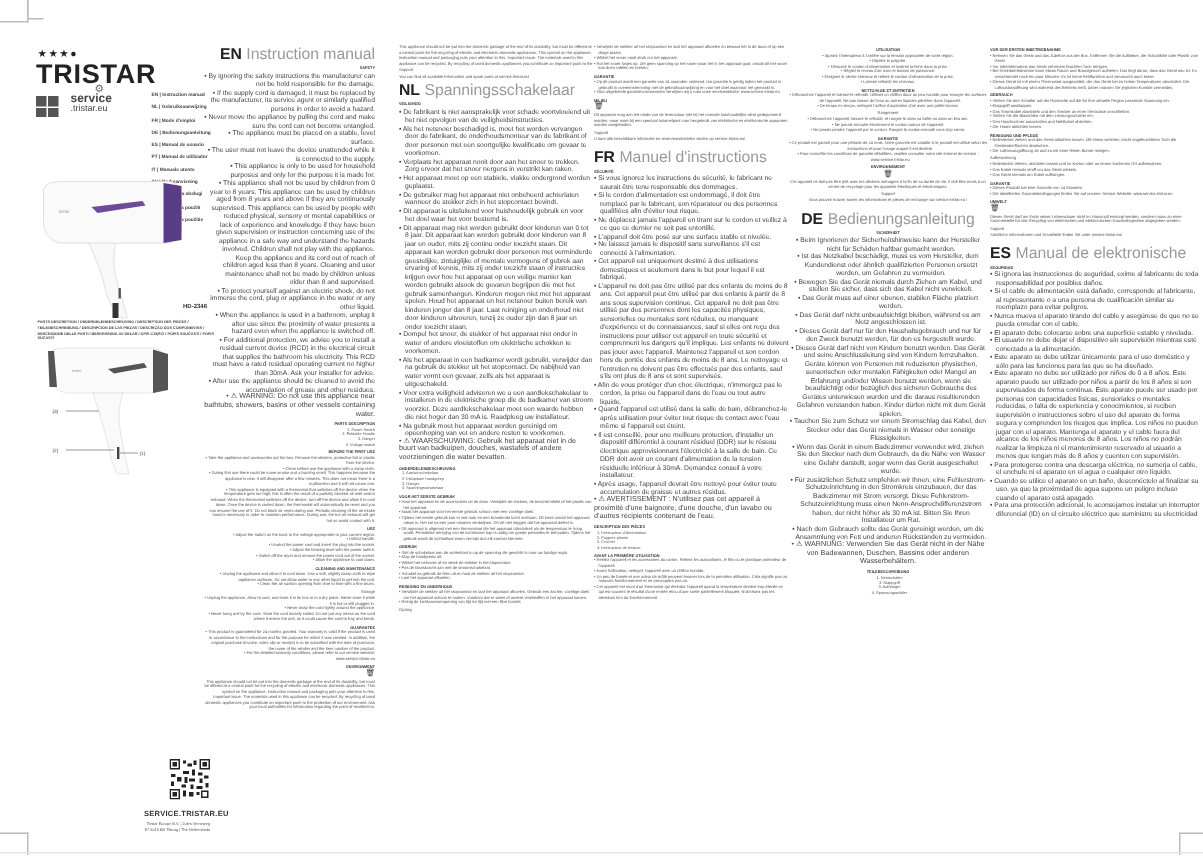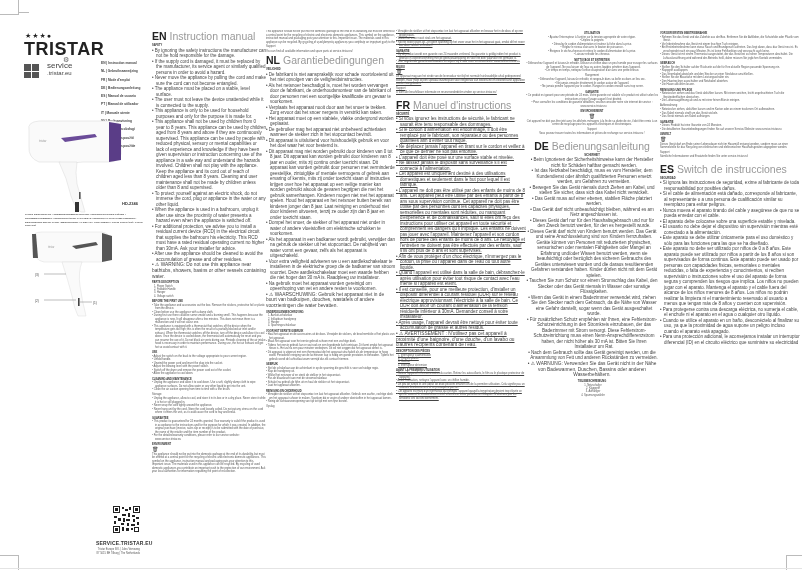--- a/index.html
+++ b/index.html
@@ -11,21 +11,21 @@
   .crop.br{left:786px;top:555px;border-width:1px 0 0 1px;}
   .page-line{position:absolute;left:0;right:0;top:568px;height:1px;background:#e4e4e4;}
 
   
   .cover{position:absolute;left:0;top:0;width:148px;height:575px;margin-top:10px;}
   .stars{position:absolute;left:25px;top:22px;font-size:7px;letter-spacing:1px;color:#222;}
   .logo{position:absolute;left:24px;top:29px;font-family:"Liberation Sans",sans-serif;font-weight:bold;font-size:18px;color:#222;letter-spacing:0.5px;}
   .service-icons{position:absolute;left:24px;top:54px;width:15px;height:14px;display:grid;grid-template-columns:1fr 1fr;gap:1px;}
   .service-icons span{background:#555;display:block;}
   .service-logo{position:absolute;left:47px;top:52px;font-size:6px;color:#444;line-height:1;}
-  .service-logo b{display:block;font-size:8px;font-weight:normal;color:#444;}
+  .service-logo b{display:block;font-size:8px;font-weight:bold;color:#444;}
   .service-logo .gear{position:absolute;left:16px;top:-6px;font-size:7px;color:#666;}
   .lang-list{position:absolute;left:101px;top:51px;font-size:3.2px;font-weight:bold;color:#444;}
   .lang-list div{height:8.3px;white-space:nowrap;}
   .dryer-top{position:absolute;left:25px;top:108px;width:115px;height:100px;}
   .model{position:absolute;left:122px;top:191px;font-size:4px;font-weight:bold;color:#333;}
   .parts-caption{position:absolute;left:25px;top:203px;width:125px;font-size:2.5px;line-height:3.8px;color:#444;font-weight:bold;}
   .dryer-bottom{position:absolute;left:30px;top:220px;width:115px;height:90px;}
   .qr{position:absolute;left:113px;top:496px;width:27px;height:27px;}
   .service-url{position:absolute;left:96px;top:530px;font-size:5px;font-weight:bold;color:#333;letter-spacing:0.2px;}
   .address{position:absolute;left:95px;top:538px;width:45px;font-size:2.6px;line-height:4px;color:#555;text-align:right;}
@@ -38,23 +38,23 @@
   .col ul{margin:0;padding:0;list-style:none;}
   .col ul.big li{font-size:4.5px;line-height:5.5px;padding-left:4px;text-indent:-4px;}
   .col ul.big li:before{content:"• ";}
   .col ul.small li{font-size:2.7px;line-height:3.5px;padding-left:3px;text-indent:-3px;color:#555;}
   .col ul.small li:before{content:"• ";}
   .col ol{margin:0;padding:0 0 0 2px;list-style:none;font-size:2.6px;line-height:3.3px;color:#555;}
   .col p.small{margin:1px 0;font-size:2.7px;line-height:3.5px;color:#555;}
   .col .warn{font-size:4.8px;line-height:5.8px;}
   .col .warn:before{content:"• ⚠ ";}
   .bin{font-size:5px;color:#333;}
-  .c1{left:152px;width:114px;}
+  .c1{left:136px;width:114px;text-align:right;}
   .c2{left:266px;width:130px;}
-  .c3{left:396px;width:130px;text-decoration:underline;}
+  .c3{left:396px;width:130px;}
   .c4{left:526px;width:132px;text-align:center;}
   .c5{left:660px;width:140px;}
 </style>
 </head>
 <body>
 
 <div class="crop tl"></div>
 <div class="crop tl2"></div>
 <div class="crop bl"></div>
 <div class="crop br"></div>
@@ -212,21 +212,21 @@
   </ul>
   <h2>ENVIRONMENT</h2>
   <div class="bin">🗑</div>
   <p class="small">This appliance should not be put into the domestic garbage at the end of its durability, but must be offered at a central point for the recycling of electric and electronic domestic appliances. This symbol on the appliance, instruction manual and packaging puts your attention to this. Important issue. The materials used in this appliance can be recycled. By recycling of used domestic appliances you contribute an important push to the protection of our environment. Ask your local authorities for information regarding the point of recollection.</p>
 </div>
 
 <div class="col c2">
   <p class="small" style="height:14px;overflow:hidden;margin-top:0">This appliance should not be put into the domestic garbage at the end of its durability, but must be offered at a central point for the recycling of electric and electronic domestic appliances. This symbol on the appliance, instruction manual and packaging puts your attention to this. Important issue. The materials used in this appliance can be recycled. By recycling of used domestic appliances you contribute an important push to the protection of our environment. Ask your local authorities for information regarding the point of recollection.</p>
   <p class="small">Support</p>
   <p class="small">You can find all available information and spare parts at service.tristar.eu!</p>
-  <h1><b>NL</b><span>Garantiebedingungen</span></h1>
+  <h1><b>NL</b><span>Spanningsschakelaar</span></h1>
   <h2>VEILIGHEID</h2>
   <ul class="big">
     <li>De fabrikant is niet aansprakelijk voor schade voortvloeiend uit het niet opvolgen van de veiligheidsinstructies.</li>
     <li>Als het netsnoer beschadigd is, moet het worden vervangen door de fabrikant, de onderhoudsmonteur van de fabrikant of door personen met een soortgelijke kwalificatie om gevaar te voorkomen.</li>
     <li>Verplaats het apparaat nooit door aan het snoer te trekken. Zorg ervoor dat het snoer nergens in verstrikt kan raken.</li>
     <li>Het apparaat moet op een stabiele, vlakke ondergrond worden geplaatst.</li>
     <li>De gebruiker mag het apparaat niet onbeheerd achterlaten wanneer de stekker zich in het stopcontact bevindt.</li>
     <li>Dit apparaat is uitsluitend voor huishoudelijk gebruik en voor het doel waar het voor bestemd is.</li>
     <li>Dit apparaat mag niet worden gebruikt door kinderen van 0 tot 8 jaar. Dit apparaat kan worden gebruikt door kinderen van 8 jaar en ouder, mits zij continu onder toezicht staan. Dit apparaat kan worden gebruikt door personen met verminderde geestelijke, zintuiglijke of mentale vermogens of gebrek aan ervaring of kennis, mits zij onder toezicht staan of instructies krijgen over hoe het apparaat op een veilige manier kan worden gebruikt alsook de gevaren begrijpen die met het gebruik samenhangen. Kinderen mogen niet met het apparaat spelen. Houd het apparaat en het netsnoer buiten bereik van kinderen jonger dan 8 jaar. Laat reiniging en onderhoud niet door kinderen uitvoeren, tenzij ze ouder zijn dan 8 jaar en onder toezicht staan.</li>
     <li>Dompel het snoer, de stekker of het apparaat niet onder in water of andere vloeistoffen om elektrische schokken te voorkomen.</li>
@@ -401,21 +401,21 @@
   <h2>GARANTIE</h2>
   <ul class="small">
     <li>Dieses Produkt hat eine Garantie von 24 Monaten.</li>
     <li>Die detaillierten Garantiebedingungen finden Sie auf unserer Service-Website: www.service.tristar.eu</li>
   </ul>
   <h2>UMWELT</h2>
   <div class="bin">🗑</div>
   <p class="small">Dieses Gerät darf am Ende seiner Lebensdauer nicht im Hausmüll entsorgt werden, sondern muss an einer Sammelstelle für das Recycling von elektrischen und elektronischen Haushaltsgeräten abgegeben werden.</p>
   <p class="small">Support</p>
   <p class="small">Sämtliche Informationen und Ersatzteile finden Sie unter service.tristar.eu!</p>
-  <h1 style="margin-top:4px"><b>ES</b><span>Switch de instrucciones</span></h1>
+  <h1 style="margin-top:4px"><b>ES</b><span>Manual de elektronische</span></h1>
   <h2>SEGURIDAD</h2>
   <ul class="big">
     <li>Si ignora las instrucciones de seguridad, exime al fabricante de toda responsabilidad por posibles daños.</li>
     <li>Si el cable de alimentación está dañado, corresponde al fabricante, al representante o a una persona de cualificación similar su reemplazo para evitar peligros.</li>
     <li>Nunca mueva el aparato tirando del cable y asegúrese de que no se pueda enredar con el cable.</li>
     <li>El aparato debe colocarse sobre una superficie estable y nivelada.</li>
     <li>El usuario no debe dejar el dispositivo sin supervisión mientras esté conectado a la alimentación.</li>
     <li>Este aparato se debe utilizar únicamente para el uso doméstico y sólo para las funciones para las que se ha diseñado.</li>
     <li>Este aparato no debe ser utilizado por niños de 0 a 8 años. Este aparato puede ser utilizado por niños a partir de los 8 años si son supervisados de forma continua. Este aparato puede ser usado por personas con capacidades físicas, sensoriales o mentales reducidas, o falta de experiencia y conocimientos, si reciben supervisión o instrucciones sobre el uso del aparato de forma segura y comprenden los riesgos que implica. Los niños no pueden jugar con el aparato. Mantenga el aparato y el cable fuera del alcance de los niños menores de 8 años. Los niños no podrán realizar la limpieza ni el mantenimiento reservado al usuario a menos que tengan más de 8 años y cuenten con supervisión.</li>
     <li>Para protegerse contra una descarga eléctrica, no sumerja el cable, el enchufe ni el aparato en el agua o cualquier otro líquido.</li>

